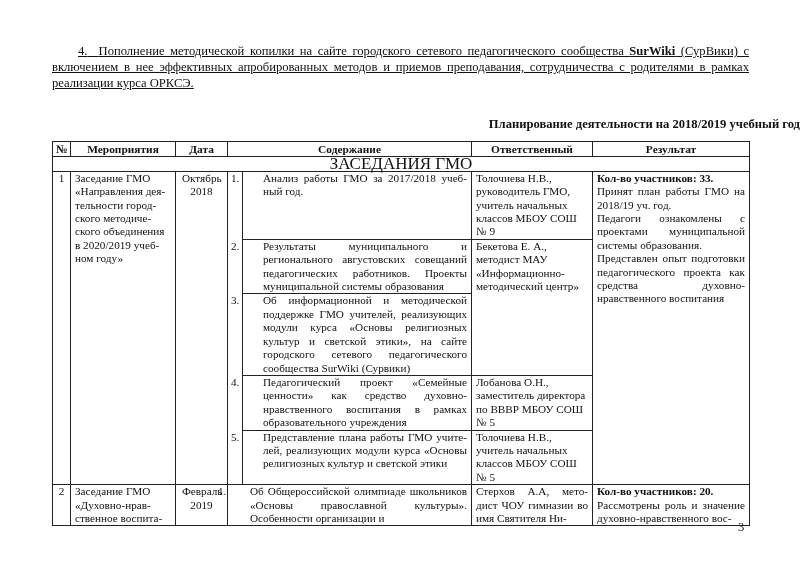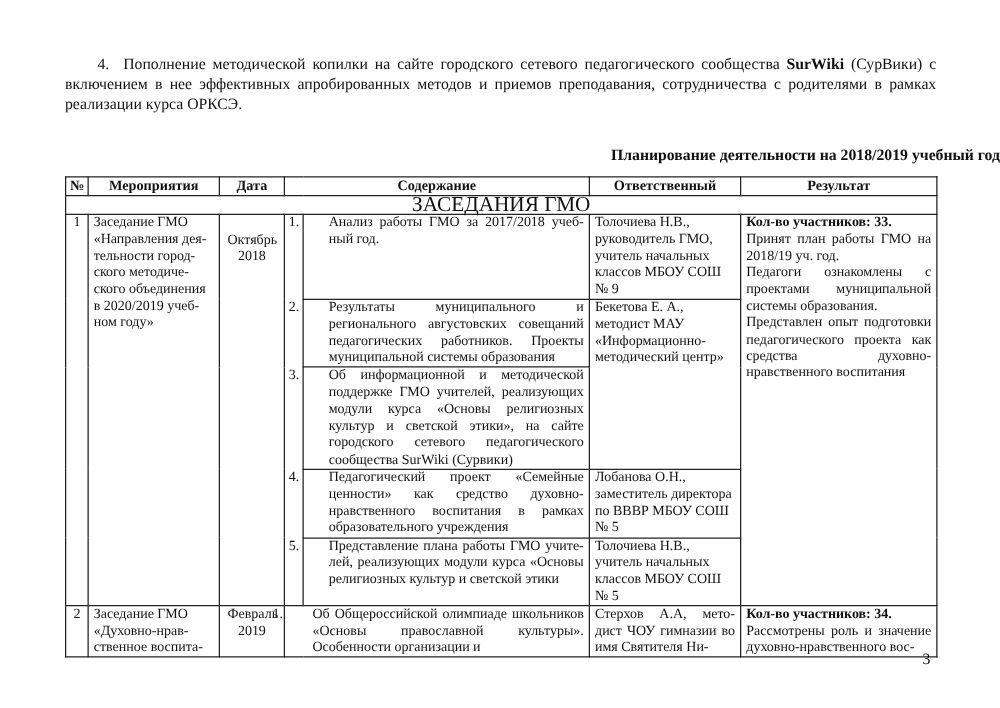--- a/index.html
+++ b/index.html
@@ -1,19 +1,19 @@
 <!DOCTYPE html>
 <html><head>
 <meta charset="utf-8">
 <style>
   html, body { margin:0; padding:0; background:#fff; }
   body { width:800px; height:566px; position:relative; overflow:hidden;
          font-family:"Liberation Serif", "DejaVu Serif", serif; color:#111; }
   .para { position:absolute; left:52px; top:43px; width:697px; font-size:12.6px; line-height:16px;
-          text-align:justify; }
+          text-align:justify;text-decoration:underline; }
   .para .indent { display:inline-block; width:26px; }
   .para b { font-weight:bold; }
   .title { position:absolute; left:0; width:800px; top:117px; text-align:right;
            font-weight:bold; font-size:12.6px; }
   table.plan { position:absolute; left:52px; top:141px; width:697px; border-collapse:collapse;
                table-layout:fixed; font-size:11.2px; line-height:13.4px; border:1.5px solid #000; }
   table.plan td, table.plan th { border:1px solid #222; padding:0 4px; vertical-align:top; }
   table.plan th { font-weight:bold; text-align:center; font-size:11.4px; height:13px; padding:1px 3px 0; }
   td.section { text-align:center; font-weight:normal; font-size:17px; height:13px; padding:0; }
   td.num { text-align:center; padding:0 2px; }
@@ -54,21 +54,21 @@
     <th>Ответственный</th>
     <th>Результат</th>
   </tr>
   <tr>
     <td colspan="7" class="section">ЗАСЕДАНИЯ ГМО</td>
   </tr>
 
   <tr style="height:68px">
     <td class="num" rowspan="5">1</td>
     <td rowspan="5" style="hyphens:manual;">Заседание ГМО «Направления дея-тельности город-ского методиче-ского объединения в 2020/2019 учеб-ном году»</td>
-    <td class="date" rowspan="5" style="padding:14px 6px;">Октябрь 2018</td>
+    <td class="date" rowspan="5" style="padding:0 6px;">Октябрь 2018</td>
     <td rowspan="5" style="padding:0;"></td>
     <td class="content">
       <div class="hang"><span class="n">1.</span><span>Анализ работы ГМО за 2017/2018 учеб-ный год.</span></div>
     </td>
     <td class="resp">Толочиева Н.В., руководитель ГМО, учитель начальных классов МБОУ СОШ № 9</td>
     <td class="result" rowspan="5">
       <b>Кол-во участников: 33.</b>
       <div>Принят план работы ГМО на 2018/19 уч. год.</div>
       <div>Педагоги ознакомлены с проектами муниципальной системы образования.</div>
       <div>Представлен опыт подготовки педагогического проекта как средства духовно-нравственного воспитания</div>
@@ -100,20 +100,20 @@
 
   <tr style="height:40px">
     <td class="num">2</td>
     <td>Заседание ГМО «Духовно-нрав-ственное воспита-</td>
     <td class="date" style="padding:0 6px;margin-left:27px;">Февраль 2019</td>
     <td colspan="2" class="content" style="padding-left:6px;">
       <div class="hang"><span class="n">1.</span><span>Об Общероссийской олимпиаде школьников «Основы православной культуры». Особенности организации и</span></div>
     </td>
     <td class="resp" style="text-align:justify;">Стерхов А.А, мето-дист ЧОУ гимназии во имя Святителя Ни-</td>
     <td class="result">
-      <b>Кол-во участников: 34.</b>
+      <b>Кол-во участников: 20.</b>
       <div>Рассмотрены роль и значение духовно-нравственного вос-</div>
     </td>
   </tr>
 </tbody>
   </table>
 
 <div class="pageno">3</div>
 
 </body></html>

